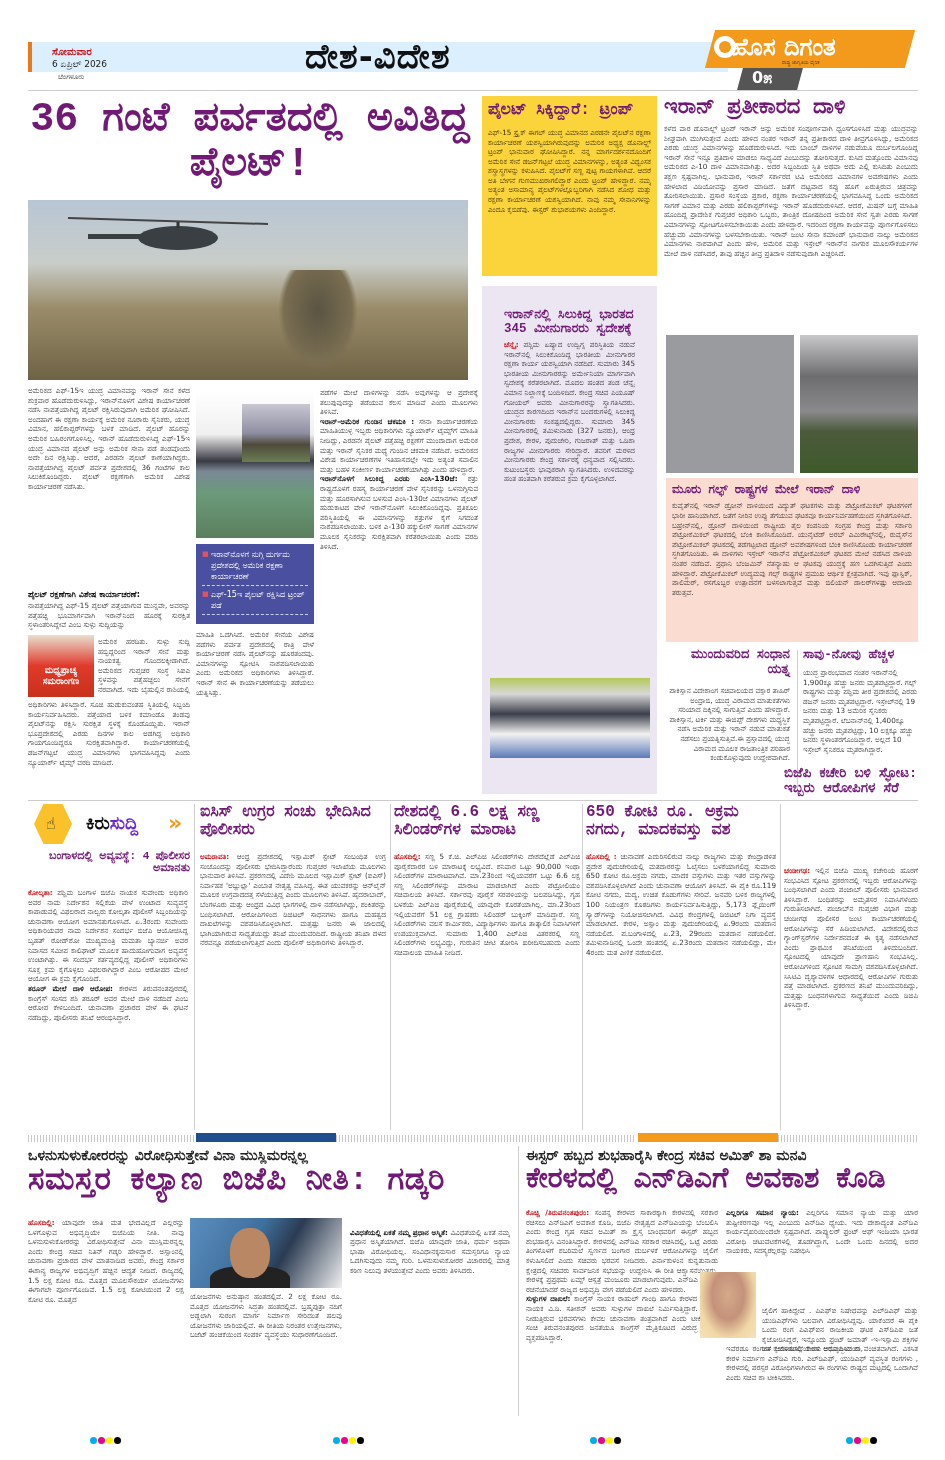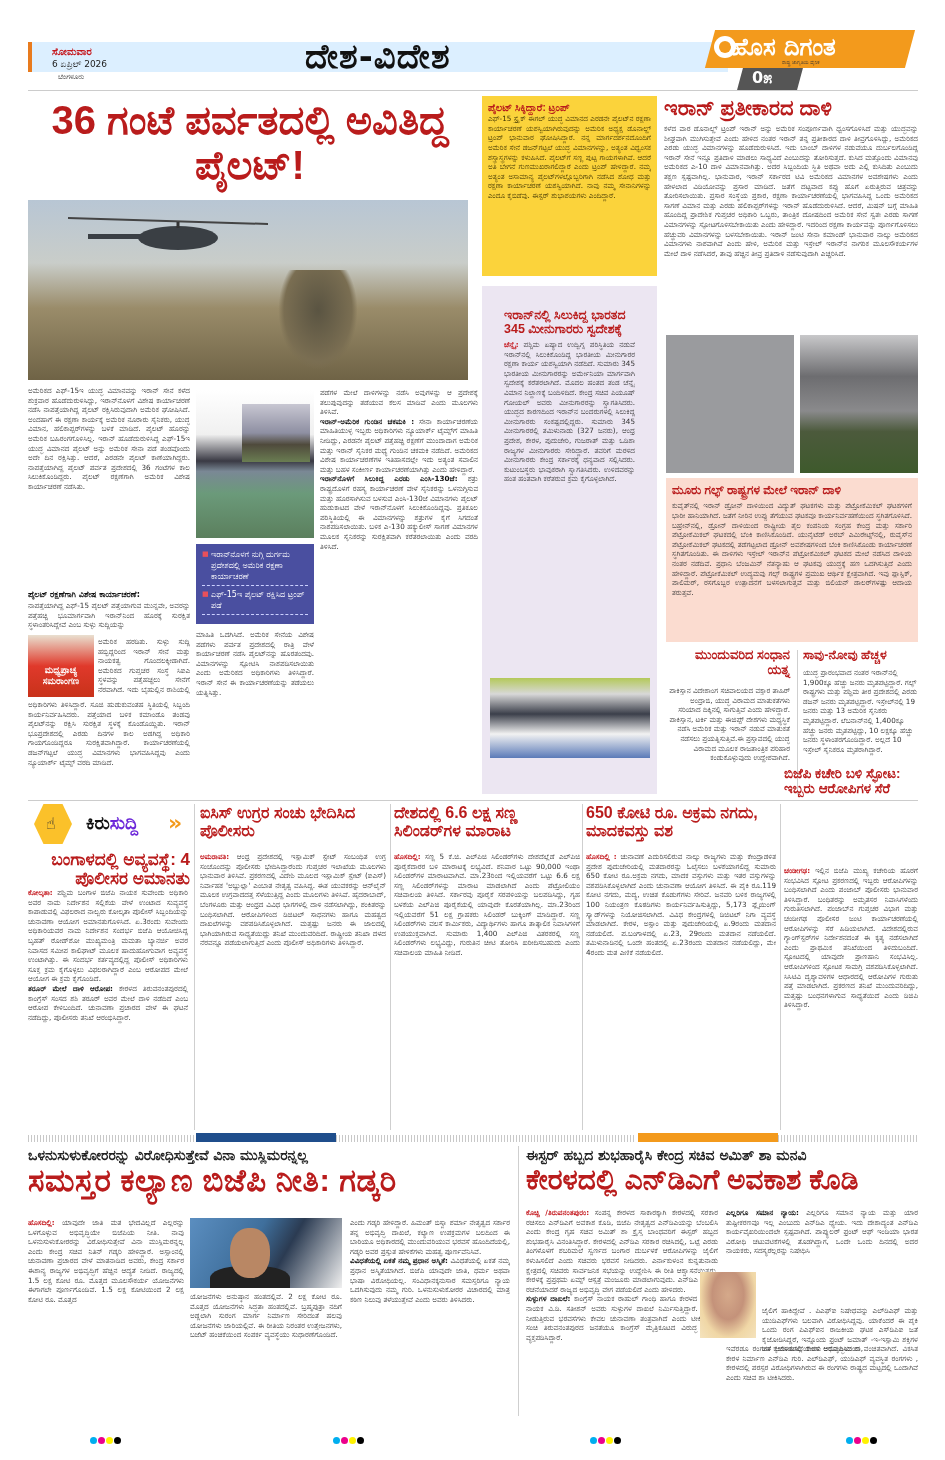--- a/index.html
+++ b/index.html
@@ -2,21 +2,21 @@
 <html><head>
 <meta charset="utf-8">
 <style>
   * { box-sizing: border-box; margin: 0; padding: 0; }
   html, body { width: 945px; height: 1460px; background: #ffffff; overflow: hidden; }
   body { font-family: "DejaVu Sans", sans-serif; color: #1a1a1a; position: relative; }
   .abs { position: absolute; }
   .txt { font-size: 7.2px; line-height: 9.6px; color: #333; text-align: justify; overflow: hidden; word-break: break-word; }
   .txt b { color: #111; }
   .dl { color: #c4161c; font-weight: bold; }
-  .hdl { font-family: Liberation Sans, sans-serif; font-weight: bold; color: #b91c1c; line-height: 1.12; }
+  .hdl { font-family: Liberation Mono, monospace; font-weight: bold; color: #701a75; line-height: 1.12; }
   .vrule { position: absolute; width: 1px; background: #cfcfcf; }
 
   
   .mast-band { left: 28px; top: 42px; width: 700px; height: 30px; background: #dcefff; }
   .mast-bar { left: 28px; top: 42px; width: 4px; height: 30px; background: #e87b1e; }
   .day { left: 52px; top: 46px; font-size: 10px; font-weight: bold; color: #c4161c; }
   .date { left: 52px; top: 59px; font-size: 9px; color: #222; }
   .city { left: 58px; top: 73px; font-size: 7px; color: #222; }
   .section-title { left: 305px; top: 36px; font-size: 34px; font-weight: bold; color: #111; letter-spacing: 1px; }
   .logo-wrap { left: 700px; top: 30px; width: 220px; height: 60px; }
@@ -30,21 +30,21 @@
   .logo-circle::after { content: ""; position: absolute; left: 5px; top: 5px; width: 12px; height: 12px; border-radius: 50%; background: #f39a1c; }
   .topline { left: 28px; top: 90px; width: 890px; height: 1px; background: #ccc; }
 
   
   .lead-hed { left: 30px; top: 98px; width: 440px; font-size: 40px; text-align: center; }
   .photo-main { left: 28px; top: 200px; width: 440px; height: 180px; background: linear-gradient(180deg,#b8c6d4 0%,#c9cdc9 35%,#9a8c6a 60%,#6f6346 100%); overflow: hidden; }
   .photo-heli { position: absolute; left: 40px; top: 10px; width: 200px; height: 50px; }
   .photo-soldiers { position: absolute; left: 250px; top: 70px; width: 80px; height: 100px; background: radial-gradient(ellipse at 50% 40%, #5a5442 0%, #7a6e52 60%, transparent 70%); }
 
   .yellow-box { left: 482px; top: 96px; width: 175px; height: 180px; background: #fbd33b; padding: 6px; }
-  .yellow-box .hdl { font-size: 10px; margin-bottom: 1px; }
+  .yellow-box .hdl { font-size: 16px; margin-bottom: 8px; }
   .yellow-box .txt { color: #3a3000; height: 148px; }
 
   .lilac-box { left: 482px; top: 286px; width: 175px; height: 508px; background: #ece6f2; padding: 22px; }
   .lilac-box .hdl { font-size: 12.5px; font-weight: bold; }
   .lilac-box .txt { margin-top: 4px; height: 358px; }
   .lilac-photo { position: absolute; left: 8px; top: 392px; width: 160px; height: 80px; background: linear-gradient(180deg,#b4c95a 0%,#d8d8d8 20%,#3b3f4a 45%,#f2f2f2 70%,#5b7ab8 100%); }
 
   .iran-hed { left: 664px; top: 96px; width: 260px; font-size: 21px; }
   .iran-txt { left: 664px; top: 124px; width: 254px; height: 205px; }
   .iran-photo1 { left: 666px; top: 335px; width: 128px; height: 138px; background: #9a9b9e; }
@@ -78,21 +78,21 @@
   .lead-col3 { left: 320px; top: 388px; width: 158px; height: 408px; }
 
   
   .band-top { left: 28px; top: 800px; width: 890px; height: 1px; background: #ccc; }
   .kiru-wrap { left: 28px; top: 802px; width: 160px; height: 48px; }
   .kiru-hex { position: absolute; left: 6px; top: 2px; width: 38px; height: 40px; background: #fbc12a; clip-path: polygon(25% 0,75% 0,100% 50%,75% 100%,25% 100%,0 50%); }
   .kiru-hex span { position: absolute; left: 12px; top: 10px; font-size: 16px; color: #333; }
   .kiru-label { position: absolute; left: 58px; top: 10px; font-size: 18px; font-weight: bold; color: #111; }
   .kiru-label .red { color: #6d28d9; }
   .kiru-chev { position: absolute; left: 140px; top: 8px; font-size: 22px; color: #f39a1c; font-weight: bold; }
-  .kiru-hed { left: 28px; top: 850px; width: 162px; font-size: 17px; text-align: right; }
+  .kiru-hed { left: 28px; top: 850px; width: 162px; font-size: 11px; text-align: right; }
   .kiru-txt { left: 28px; top: 888px; width: 160px; height: 242px; }
 
   .isis-hed { left: 200px; top: 804px; width: 190px; font-size: 16px; }
   .isis-txt { left: 200px; top: 852px; width: 186px; height: 278px; }
   .cyl-hed { left: 394px; top: 804px; width: 192px; font-size: 16px; }
   .cyl-txt { left: 394px; top: 852px; width: 186px; height: 278px; }
   .cash-hed { left: 586px; top: 804px; width: 200px; font-size: 16px; }
   .cash-txt { left: 586px; top: 852px; width: 190px; height: 278px; }
   .bjp-hed { left: 784px; top: 766px; width: 134px; font-size: 13.5px; }
   .bjp-txt { left: 784px; top: 866px; width: 134px; height: 264px; }
@@ -263,21 +263,21 @@
 <div class="abs txt gad-col1">
   <span class="dl">ಹೊಸದಿಲ್ಲಿ:</span>
   <span>ಯಾವುದೇ ಜಾತಿ ಮತ ಭೇದವಿಲ್ಲದೆ ಎಲ್ಲರನ್ನು ಒಳಗೊಳ್ಳುವ ಅಭಿವೃದ್ಧಿಯೇ ಬಿಜೆಪಿಯ ನೀತಿ. ನಾವು ಒಳನುಸುಳುಕೋರರನ್ನು ವಿರೋಧಿಸುತ್ತೇವೆ ವಿನಾ ಮುಸ್ಲಿಮರನ್ನಲ್ಲ ಎಂದು ಕೇಂದ್ರ ಸಚಿವ ನಿತಿನ್ ಗಡ್ಕರಿ ಹೇಳಿದ್ದಾರೆ. ಅಸ್ಸಾಂನಲ್ಲಿ ಚುನಾವಣಾ ಪ್ರಚಾರದ ವೇಳೆ ಮಾತನಾಡಿದ ಅವರು, ಕೇಂದ್ರ ಸರ್ಕಾರ ಈಶಾನ್ಯ ರಾಜ್ಯಗಳ ಅಭಿವೃದ್ಧಿಗೆ ಹೆಚ್ಚಿನ ಆದ್ಯತೆ ನೀಡಿದೆ. ರಾಜ್ಯದಲ್ಲಿ 1.5 ಲಕ್ಷ ಕೋಟಿ ರೂ. ಮೊತ್ತದ ಮೂಲಸೌಕರ್ಯ ಯೋಜನೆಗಳು ಈಗಾಗಲೇ ಪೂರ್ಣಗೊಂಡಿವೆ. 1.5 ಲಕ್ಷ ಕೋಟಿಯಿಂದ 2 ಲಕ್ಷ ಕೋಟಿ ರೂ. ಮೊತ್ತದ</span>
 </div>
 <div class="abs gad-photo">
   <div class="gad-body"></div>
   <div class="gad-face"></div>
 </div>
 <div class="abs txt gad-col2">ಯೋಜನೆಗಳು ಅನುಷ್ಠಾನ ಹಂತದಲ್ಲಿವೆ. 2 ಲಕ್ಷ ಕೋಟಿ ರೂ. ಮೊತ್ತದ ಯೋಜನೆಗಳು ಸಿದ್ಧತಾ ಹಂತದಲ್ಲಿವೆ. ಬ್ರಹ್ಮಪುತ್ರಾ ನದಿಗೆ ಅಡ್ಡಲಾಗಿ ಸುರಂಗ ಮಾರ್ಗ ನಿರ್ಮಾಣ ಸೇರಿದಂತೆ ಹಲವು ಯೋಜನೆಗಳು ಜಾರಿಯಲ್ಲಿವೆ. ಈ ರೀತಿಯ ನಿರಂತರ ಉತ್ತೇಜನಗಳು, ಬಜೆಟ್ ಹಂಚಿಕೆಯಿಂದ ಸಂಪರ್ಕ ವ್ಯವಸ್ಥೆಯು ಸುಧಾರಣೆಗೊಂಡಿದೆ.</div>
 <div class="abs txt gad-col3">
-  <span>ಎಂದು ಗಡ್ಕರಿ ಹೇಳಿದ್ದಾರೆ. ಹಿಮಂತ್ ಬಿಸ್ವಾ ಶರ್ಮಾ ನೇತೃತ್ವದ ಸರ್ಕಾರ ತನ್ನ ಅಭಿವೃದ್ಧಿ ದಾಖಲೆ, ಕಲ್ಯಾಣ ಉಪಕ್ರಮಗಳ ಬಲದಿಂದ ಈ ಬಾರಿಯೂ ಅಧಿಕಾರದಲ್ಲಿ ಮುಂದುವರಿಯುವ ಭರವಸೆ ಹೊಂದಿದೆಯಲ್ಲಿ, ಗಡ್ಕರಿ ಅವರ ಪ್ರಸ್ತುತ ಹೇಳಿಕೆಗಳು ಮಹತ್ವ ಪೂರ್ಣವೆನಿಸಿವೆ.</span><br>
+  <br>
   <b>ವಿವಿಧತೆಯಲ್ಲಿ ಏಕತೆ ನಮ್ಮ ಪ್ರಧಾನ ಅಸ್ಮಿತೆ:</b>
   <span>ವಿವಿಧತೆಯಲ್ಲಿ ಏಕತೆ ನಮ್ಮ ಪ್ರಧಾನ ಅಸ್ಮಿತೆಯಾಗಿದೆ. ಬಿಜೆಪಿ ಯಾವುದೇ ಜಾತಿ, ಧರ್ಮ ಅಥವಾ ಭಾಷಾ ವಿರೋಧಿಯಲ್ಲ. ಸಂವಿಧಾನಕ್ಕನುಸಾರ ಸಮಸ್ತರಿಗೂ ನ್ಯಾಯ ಒದಗಿಸುವುದು ನಮ್ಮ ಗುರಿ. ಒಳನುಸುಳುಕೋರರ ವಿಚಾರದಲ್ಲಿ ಮಾತ್ರ ಕಠಿಣ ನಿಲುವು ತಳೆಯುತ್ತೇವೆ ಎಂದು ಅವರು ತಿಳಿಸಿದರು.</span>
 </div>
 
 <div class="vrule" style="left:518px; top:1146px; height:270px;"></div>
 <div class="abs shah-kicker">ಈಸ್ಟರ್ ಹಬ್ಬದ ಶುಭಹಾರೈಸಿ ಕೇಂದ್ರ ಸಚಿವ ಅಮಿತ್ ಶಾ ಮನವಿ</div>
 <div class="abs hdl shah-hed">ಕೇರಳದಲ್ಲಿ ಎನ್‌ಡಿಎಗೆ ಅವಕಾಶ ಕೊಡಿ</div>
 <div class="abs txt shah-col1">
   <span class="dl">ಕೊಚ್ಚಿ /ತಿರುವನಂತಪುರಂ:</span>
   <span>ಸಂಪನ್ನ ಕೇರಳದ ಸಾಕಾರಕ್ಕಾಗಿ ಕೇರಳದಲ್ಲಿ ಸರಕಾರ ರಚಿಸಲು ಎನ್‌ಡಿಎಗೆ ಅವಕಾಶ ಕೊಡಿ, ಬಿಜೆಪಿ ನೇತೃತ್ವದ ಎನ್‌ಡಿಎಯನ್ನು ಬೆಂಬಲಿಸಿ ಎಂದು ಕೇಂದ್ರ ಗೃಹ ಸಚಿವ ಅಮಿತ್ ಶಾ ಕ್ರೈಸ್ತ ಬಾಂಧವರಿಗೆ ಈಸ್ಟರ್ ಹಬ್ಬದ ಶುಭಹಾರೈಸಿ ವಿನಂತಿಸಿದ್ದಾರೆ. ಕೇರಳದಲ್ಲಿ ಎನ್‌ಡಿಎ ಸರಕಾರ ರಚಿಸಿದಲ್ಲಿ, ಒಟ್ಟೆ ಎರಡು ತಿಂಗಳೊಳಗೆ ಶಬರಿಮಲೆ ಸ್ವರ್ಣದ ಬಂಗಾರ ದುರ್ಬಳಕೆ ಆರೋಪಿಗಳನ್ನು ಜೈಲಿಗೆ ಕಳುಹಿಸಲಿದೆ ಎಂದು ಸಚಿವರು ಭರವಸೆ ನೀಡಿದರು. ಎರ್ನಾಕುಳಂನ ಕುನ್ನತುನಾಡು ಕ್ಷೇತ್ರದಲ್ಲಿ ಸಚಿವರು ಸಾರ್ವಜನಿಕ ಸಭೆಯನ್ನು ಉದ್ದೇಶಿಸಿ ಈ ರೀತಿ ಆಶ್ವಾಸನೆಯಿತ್ತರು. ಕೇರಳಕ್ಕೆ ಪ್ರಪ್ರಥಮ ಏಮ್ಸ್ ಆಸ್ಪತ್ರೆ ಮಂಜೂರು ಮಾಡಲಾಗುವುದು. ಎನ್‌ಡಿಎ ಸರಕಾರ ರಚನೆಯಾದರೆ ರಾಜ್ಯದ ಅಭಿವೃದ್ಧಿ ವೇಗ ಪಡೆಯಲಿದೆ ಎಂದು ಹೇಳಿದರು.</span><br>

